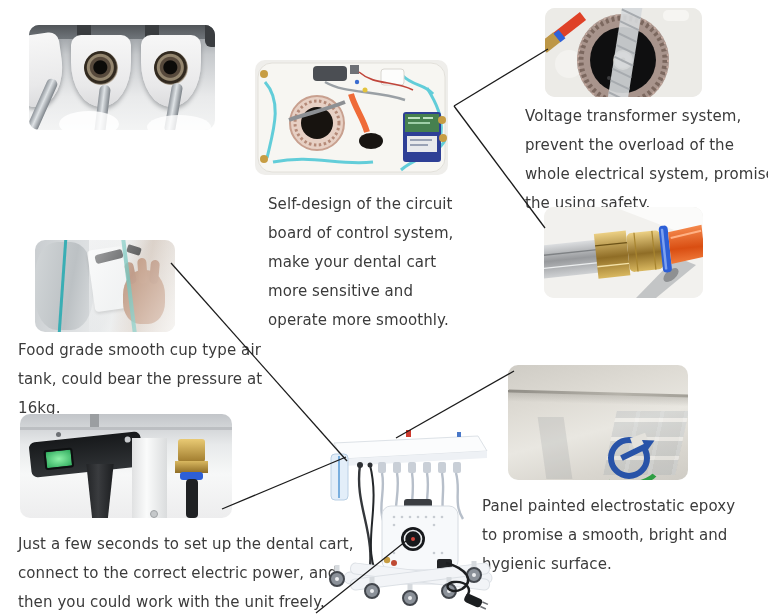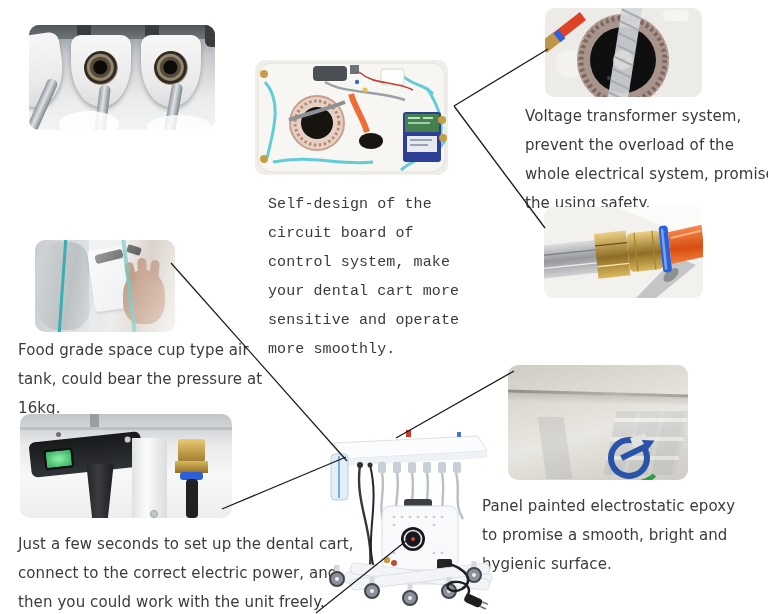--- a/index.html
+++ b/index.html
@@ -100,21 +100,21 @@
       <circle cx="110" cy="30" r="2.5" fill="#e3c33c"></circle>
       <circle cx="102" cy="22" r="2.2" fill="#3a6cd0"></circle>
       <g fill="#c79d43">
         <circle cx="9" cy="14" r="4"></circle>
           <circle cx="9" cy="99" r="4"></circle>
         <circle cx="187" cy="60" r="4"></circle>
           <circle cx="188" cy="78" r="4"></circle>
       </g>
     </svg>
   </div>
-  <div class="caption" style="left:268px;top:190px;width:208px;font-family:Liberation Mono, monospace;">Self-design of the circuit board of control system, make your dental cart more sensitive and operate more smoothly.</div>
+  <div class="caption" style="left:268px;top:190px;width:208px;">Self-design of the circuit board of control system, make your dental cart more sensitive and operate more smoothly.</div>
 
   <div class="photo" style="left:545px;top:8px;width:157px;height:89px;background:#ecebe7;">
     <svg viewBox="0 0 157 89">
       <rect x="0" y="0" width="157" height="89" fill="#ecebe7"></rect>
       <rect x="118" y="2" width="26" height="11" rx="5" fill="#f6f5f2"></rect>
       <circle cx="24" cy="56" r="14" fill="#f3f2ef"></circle>
       <g>
         <circle cx="78" cy="52" r="46" fill="#a8948c"></circle>
         <circle cx="78" cy="52" r="42" fill="none" stroke="#7c685f" stroke-width="5" stroke-dasharray="3 3"></circle>
         <circle cx="78" cy="52" r="45" fill="none" stroke="#c4aaa0" stroke-width="2" stroke-dasharray="2 4"></circle>
@@ -194,21 +194,21 @@
     <div class="abs" style="left:56px;top:8px;width:36px;height:62px;background:#f4f5f5;border-radius:4px;transform:rotate(-8deg);box-shadow:0 2px 3px rgba(0,0,0,.15);"></div>
     <div class="abs" style="left:60px;top:12px;width:28px;height:9px;background:#2f3032;border-radius:3px;transform:rotate(-14deg);"></div>
     <div class="abs" style="left:92px;top:6px;width:14px;height:8px;background:#2e2e2e;border-radius:2px;transform:rotate(18deg);"></div>
     <div class="abs" style="right:10px;top:30px;width:42px;height:54px;background:#b98a6e;border-radius:46% 46% 40% 40%;"></div>
     <div class="abs" style="right:40px;top:22px;width:9px;height:22px;background:#b3836a;border-radius:5px;transform:rotate(-12deg);"></div>
     <div class="abs" style="right:28px;top:18px;width:9px;height:26px;background:#bb8c70;border-radius:5px;transform:rotate(-4deg);"></div>
     <div class="abs" style="right:16px;top:20px;width:9px;height:24px;background:#b3846a;border-radius:5px;transform:rotate(5deg);"></div>
     <div class="abs" style="left:92px;top:-6px;width:4px;height:104px;background:#4fb8ac;transform:rotate(-7deg);opacity:.8;"></div>
     <div class="abs" style="left:54px;top:0;right:0;bottom:0;background:linear-gradient(120deg,rgba(255,255,255,.6) 0%,rgba(232,235,237,.25) 45%,rgba(255,255,255,.65) 100%);"></div>
   </div>
-  <div class="caption" style="left:18px;top:336px;width:258px;">Food grade space cup type air tank, could bear the pressure at 16kg.</div>
+  <div class="caption" style="left:18px;top:336px;width:258px;">Food grade smooth cup type air tank, could bear the pressure at 16kg.</div>
 
   <div id="ph-underside" class="photo" style="left:20px;top:414px;width:212px;height:104px;">
     <div class="abs" style="top:13px;left:0;right:0;height:3px;background:#b2b5b9;opacity:.7;"></div>
     <div class="abs" style="left:70px;top:0;width:9px;height:13px;background:#9b9ea1;"></div>
     <div class="abs" style="left:10px;top:23px;width:112px;height:35px;background:linear-gradient(#17191b,#303336);border-radius:6px;transform:rotate(-6deg);">
       <div class="abs" style="left:14px;top:9px;width:25px;height:16px;background:radial-gradient(#8df2a8,#2ca95b);border:2px solid #0d0f10;border-radius:3px;"></div>
       <div class="abs" style="right:10px;top:4px;width:6px;height:6px;background:#c9cccf;border-radius:50%;"></div>
     </div>
     <div class="abs" style="left:62px;top:50px;width:36px;height:54px;background:linear-gradient(90deg,#1a1c1e,#3a3c3f 45%,#141618);clip-path:polygon(12% 0,88% 0,72% 100%,28% 100%);"></div>
     <div class="abs" style="left:112px;top:24px;width:35px;height:80px;background:linear-gradient(90deg,#e0e1e2,#fafbfb 42%,#dadcdd);"></div>

